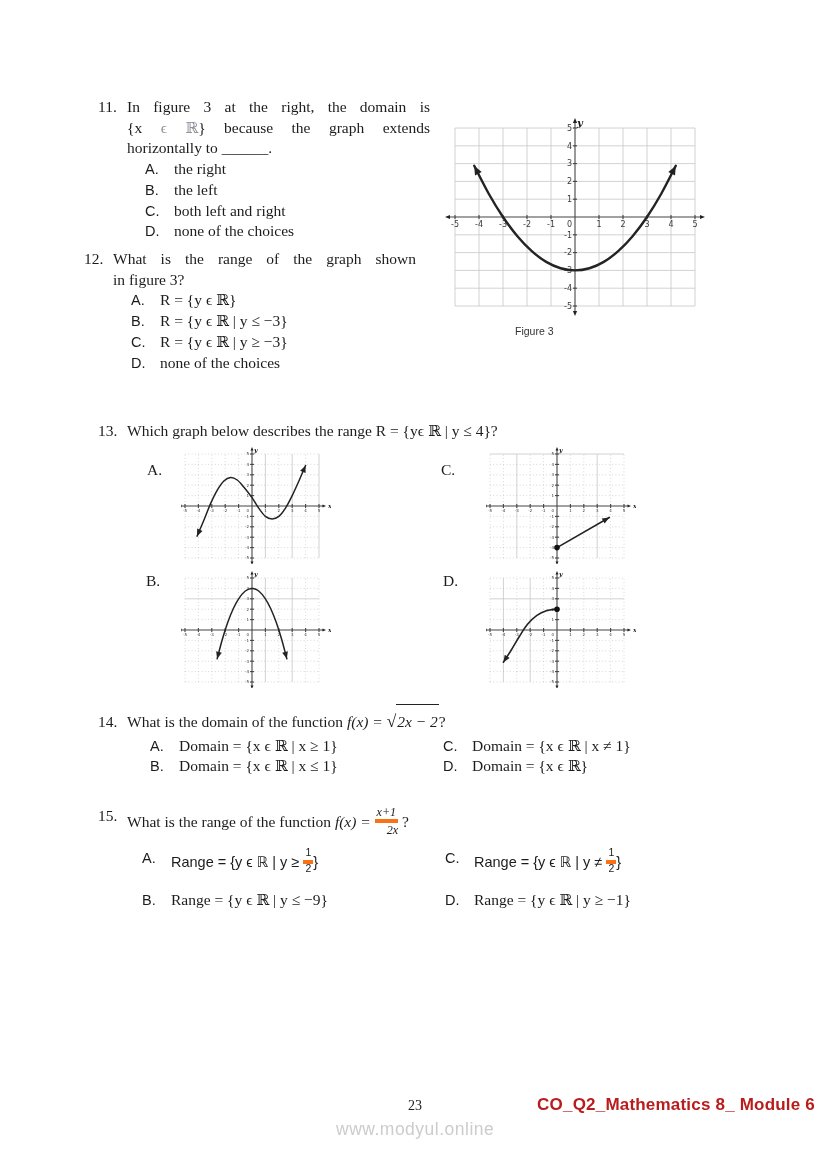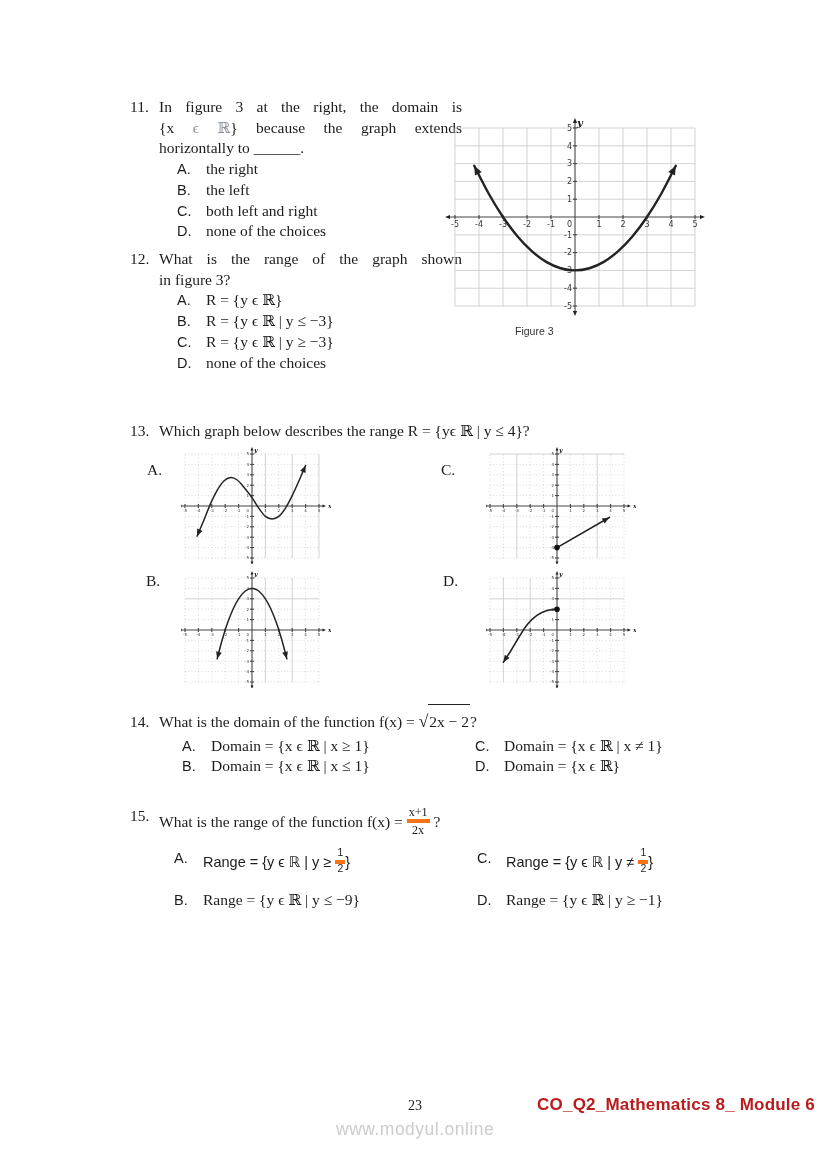--- a/index.html
+++ b/index.html
@@ -2,41 +2,41 @@
 <html><head>
 <meta charset="utf-8">
 <style>
   html,body{margin:0;padding:0;}
   body{
     width:826px;height:1169px;background:#ffffff;
     font-family:"Liberation Serif","DejaVu Serif",serif;
     color:#1c1c1c;position:relative;overflow:hidden;
   }
   .page{position:absolute;inset:0;background:#fff;}
-  .q{position:absolute;font-size:15.5px;line-height:20.7px;margin-left:32px;}
+  .q{position:absolute;font-size:15.5px;line-height:20.7px;}
   #q11{left:98px;top:97px;width:332px;}
-  #q12{left:98px;top:249px;width:332px;}
+  #q12{left:84px;top:249px;width:332px;}
   #q13{left:98px;top:421px;width:710px;}
   #q14{left:98px;top:712px;width:710px;}
   #q15{left:98px;top:806px;width:710px;}
   .qrow{display:flex;}
   .qnum{flex:0 0 29px;}
   .qtext{flex:1;}
   .jline{display:block;text-align:justify;text-align-last:justify;}
   .line{display:block;}
   .nowrap{white-space:nowrap;}
   .opts{margin-left:47px;}
   .opt{display:flex;}
   .olet{flex:0 0 29px;font-family:"Liberation Sans","DejaVu Sans",sans-serif;font-size:14.5px;}
   .optgrid{display:grid;}
   #q14 .optgrid{grid-template-columns:293px 1fr;margin-left:52px;margin-top:3px;}
   #q15 .optgrid{grid-template-columns:303px 1fr;margin-left:44px;margin-top:12px;row-gap:15px;}
   .sans{font-family:"Liberation Sans","DejaVu Sans",sans-serif;font-size:14.5px;}
   .gray{color:#8d939b;}
-  .it{}
+  .it{font-style:italic;text-align:right;}
   .sqrt{white-space:nowrap;}
   .radical{font-size:1.12em;}
   .radicand{border-top:1.1px solid #222;padding:8px 1px;}
   .frac{display:inline-block;vertical-align:-0.45em;text-align:center;line-height:1.05;font-size:0.72em;}
   .frac .fnum{display:block;border-bottom:4px solid #f97316;padding:0 2px 0.5px;}
   .frac .fden{display:block;padding-top:0.5px;}
   .frac-lg{font-size:0.78em;vertical-align:-0.55em;}
   .fig3{position:absolute;left:437px;top:106px;width:270px;}
   .fig3cap{margin-left:78px;margin-top:3px;font-family:"Liberation Sans","DejaVu Sans",sans-serif;font-size:10.5px;color:#333;}
   .glabel{position:absolute;font-size:15.5px;}

